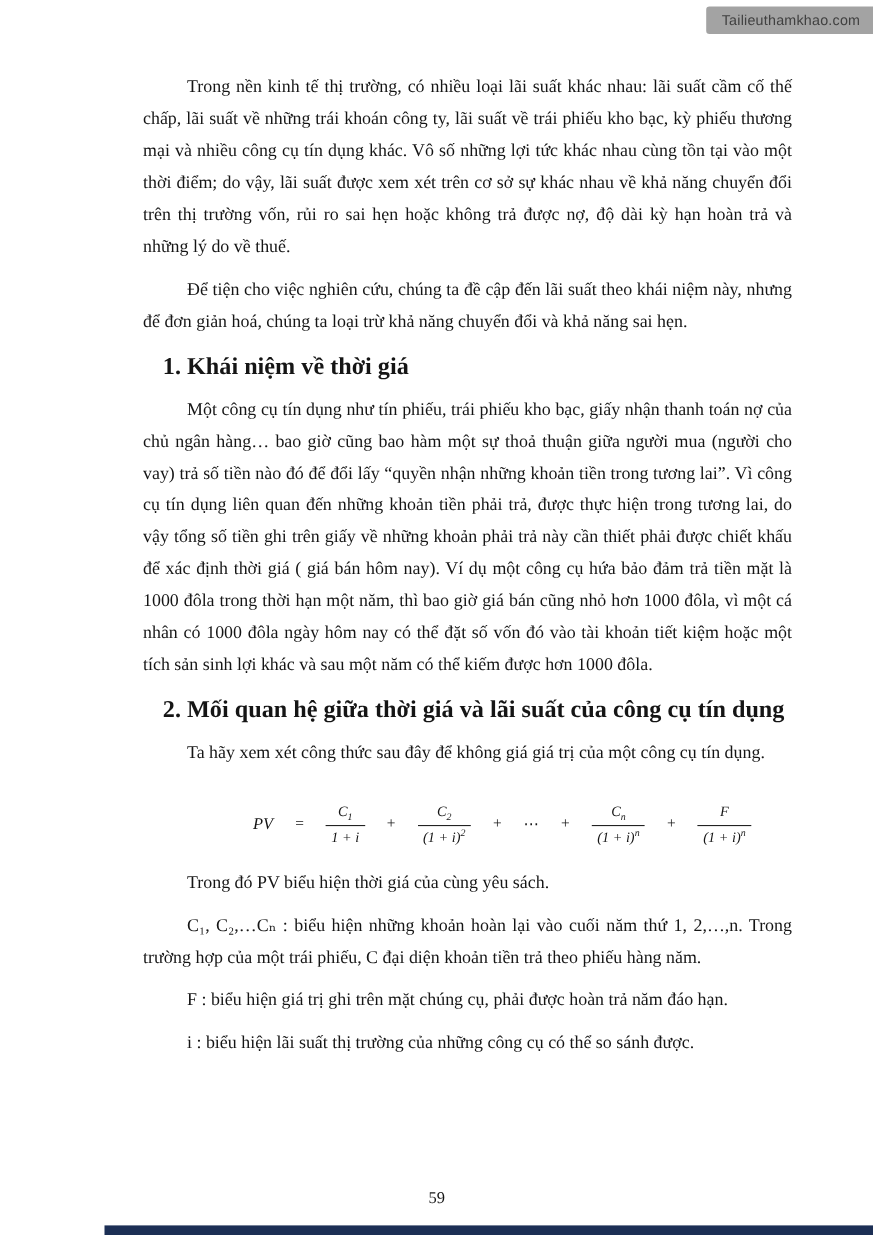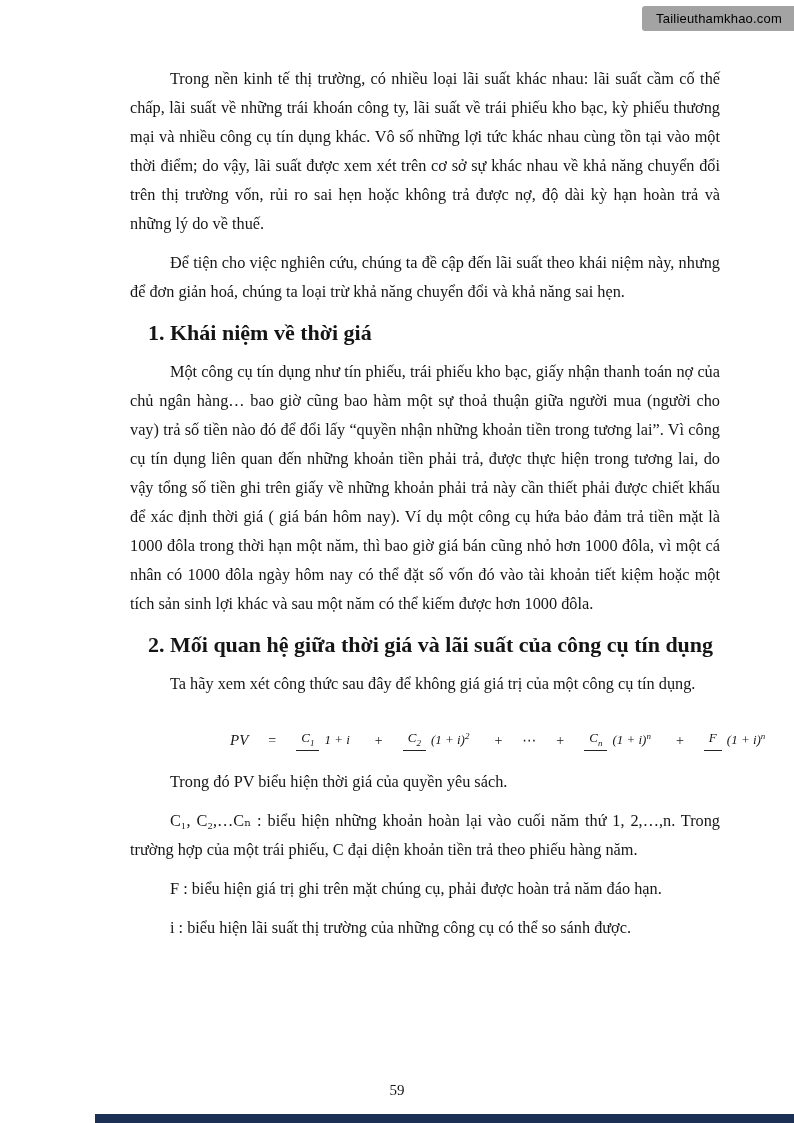--- a/index.html
+++ b/index.html
@@ -12,21 +12,21 @@
     background: #ffffff;
     color: #151515;
     font-family: "Liberation Serif", "DejaVu Serif", serif;
     overflow: hidden;
   }
   .watermark {
     position: absolute;
     top: 6px;
     right: 0;
     background: #a3a3a3;
-    color: #000000;
+    color: #404040;
     font-family: "Liberation Sans", "DejaVu Sans", sans-serif;
     font-size: 13px;
     line-height: 1;
     padding: 6px 12px 6px 14px;
     border-radius: 3px 0 0 3px;
     letter-spacing: 0.2px;
   }
   .content {
     position: absolute;
     top: 64px;
@@ -50,21 +50,21 @@
     display: flex;
     align-items: center;
     gap: 20px;
     margin: 32px 0 16px 100px;
     font-style: italic;
     font-size: 15px;
   }
   .f-op { font-style: normal; font-size: 14px; }
   .frac {
     display: inline-flex;
-    flex-direction: row;
+    flex-direction: column;
     align-items: stretch;
     text-align: center;
   }
   .frac .num {
     font-size: 13px;
     line-height: 1.3;
     padding: 0 5px 1px;
     border-bottom: 1px solid #222;
     white-space: nowrap;
   }
@@ -139,21 +139,21 @@
       </span>
 
       <span class="f-op">+</span>
 
       <span class="frac">
         <span class="num"><span>F</span><sub></sub></span>
         <span class="den"><span>(1 + i)</span><sup>n</sup></span>
       </span>
     </div>
 
-    <p class="body-text">Trong đó PV biểu hiện thời giá của quyền yêu sách.</p>
+    <p class="body-text">Trong đó PV biểu hiện thời giá của cùng yêu sách.</p>
 
     <p class="body-text">C₁, C₂,…Cₙ : biểu hiện những khoản hoàn lại vào cuối năm thứ 1, 2,…,n. Trong trường hợp của một trái phiếu, C đại diện khoản tiền trả theo phiếu hàng năm.</p>
 
     <p class="body-text">F : biểu hiện giá trị ghi trên mặt chúng cụ, phải được hoàn trả năm đáo hạn.</p>
 
     <p class="body-text">i : biểu hiện lãi suất thị trường của những công cụ có thể so sánh được.</p>
 
   </div>
 
   <div class="page-number">59</div>

